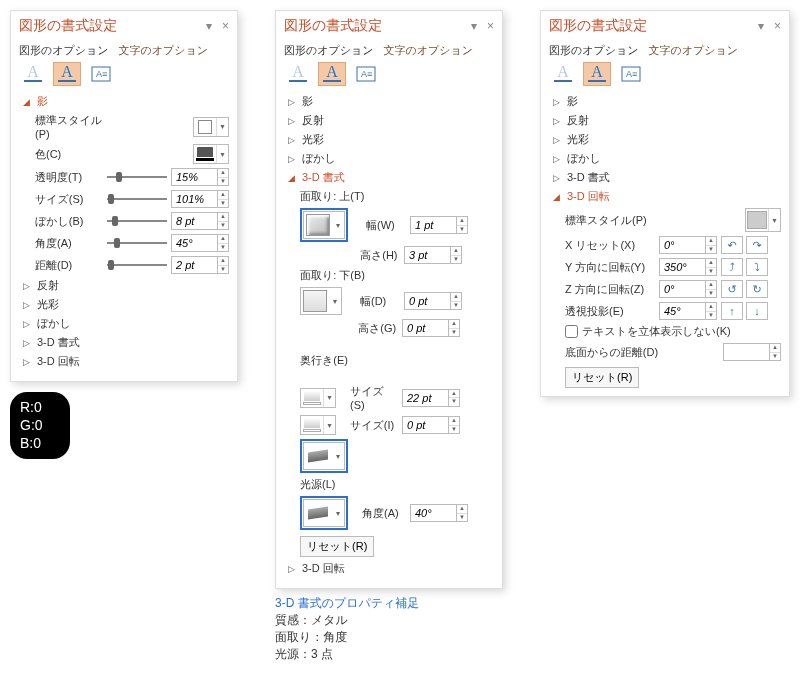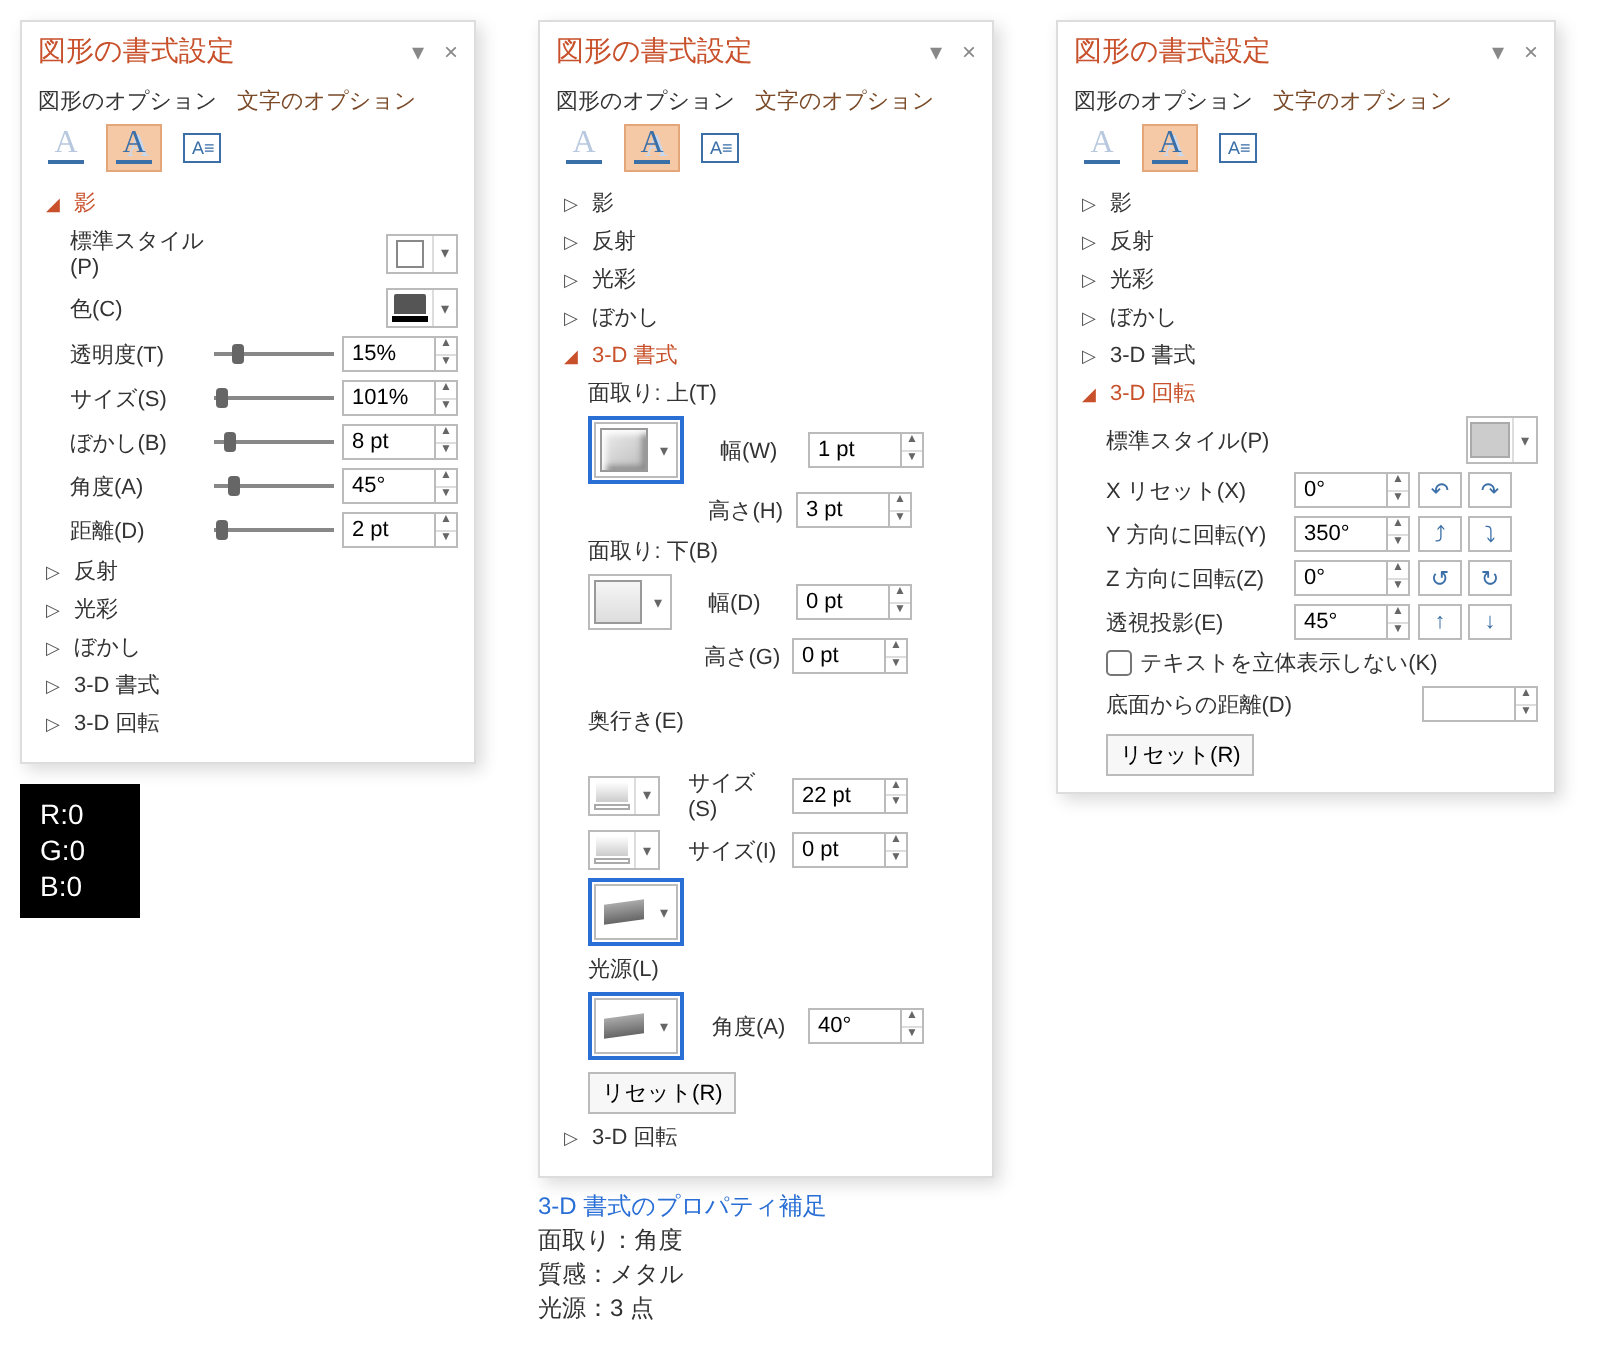--- a/index.html
+++ b/index.html
@@ -7,21 +7,21 @@
     margin: 0;
     padding: 10px;
     background: #fff;
     font-family: "Meiryo UI", "Yu Gothic UI", sans-serif;
     font-size: 11px;
     color: #333;
     width: 800px;
     height: 680px;
     overflow: hidden;
   }
-  .row { display: flex; gap: 31px; align-items: flex-start; }
+  .row { display: flex; gap: 9px; align-items: flex-start; justify-content: space-between; }
   .left-col { display: flex; flex-direction: column; gap: 10px; }
   .panel {
     background: #fff;
     border: 1px solid #ddd;
     box-shadow: 3px 3px 8px rgba(0,0,0,0.15);
     width: 228px;
     padding: 6px 8px 8px 8px;
     position: relative;
   }
   .p-title-row { display: flex; align-items: center; justify-content: space-between; }
@@ -56,21 +56,21 @@
   .prop-row { display:flex; align-items:center; margin:4px 0; gap:4px; }
   .prop-label { flex: 0 0 68px; font-size:11px; }
   .prop-label.wide { flex: 0 0 90px; }
   .slider { flex:1; height:14px; position:relative; cursor:pointer;}
   .slider .track { position:absolute; top:6px; left:0; right:0; height:2px; background:#888;}
   .slider .thumb { position:absolute; top:2px; width:6px; height:10px; background:#666; border-radius:2px;}
 
   .spin { display:flex; align-items:stretch; height:18px; }
   .spin input {
     width: 46px; border:1px solid #bbb; border-right:none; height:18px;
-    font-size:11px; padding:0 4px; text-align:left;
+    font-size:11px; padding:0 4px; text-align:left;font-style:italic;
   }
   .spin .btns { display:flex; flex-direction:column; border:1px solid #bbb; width:12px;}
   .spin .btns span { flex:1; font-size:6px; line-height:7px; text-align:center; color:#666; cursor:pointer;}
   .spin .btns span:first-child { border-bottom:1px solid #ddd; }
 
   .drop { display:flex; align-items:stretch; height:20px; border:1px solid #bbb; cursor:pointer;}
   .drop .swatch { width:22px; display:flex; align-items:center; justify-content:center;}
   .drop .arrow { width:12px; display:flex; align-items:center; justify-content:center; border-left:1px solid #ddd; font-size:8px; color:#666;}
   .sq-none { width:14px; height:14px; border:1px solid #888; background:#fff; }
   .sq-black-u { display:flex; flex-direction:column; align-items:center; }
@@ -91,21 +91,21 @@
   .btn-small {
     border:1px solid #bbb; background:#f7f7f7; font-size:11px; padding:2px 6px; cursor:pointer;
   }
   .mini-icon-btn {
     width:22px; height:18px; border:1px solid #bbb; display:flex; align-items:center; justify-content:center; cursor:pointer; font-size:11px; color:#3a6fa8;
   }
   .pair { display:flex; gap:3px; }
 
   .rgb-block {
     background:#000; color:#fff; font-family:"Arial", sans-serif;
-    font-size:14px; line-height:1.3; padding:6px 10px; width:60px;
+    font-size:14px; line-height:1.3; padding:6px 10px; width:60px;border-radius:17px;
   }
   .caption { margin-top:6px; font-size:12px; }
   .caption .cap-title { color:#2a6fd6; }
 </style>
 </head>
 <body>
 
 <div class="row">
 
   <div class="left-col">
@@ -472,22 +472,22 @@
         </div>
 
         <div class="sect-head">
             <span class="tri">▷</span>
             <span>3-D 回転</span>
           </div>
       </div>
     </div>
     <div class="caption">
       <div class="cap-title">3-D 書式のプロパティ補足</div>
+      <div>質感：メタル</div>
       <div>面取り：角度</div>
-      <div>質感：メタル</div>
       <div>光源：3 点</div>
     </div>
   </div>
 
   <div class="panel" style="width:250px">
     <div class="p-title-row">
       <div class="p-title">図形の書式設定</div>
       <div class="p-tr">
         <span>▾</span>
         <span>×</span>

